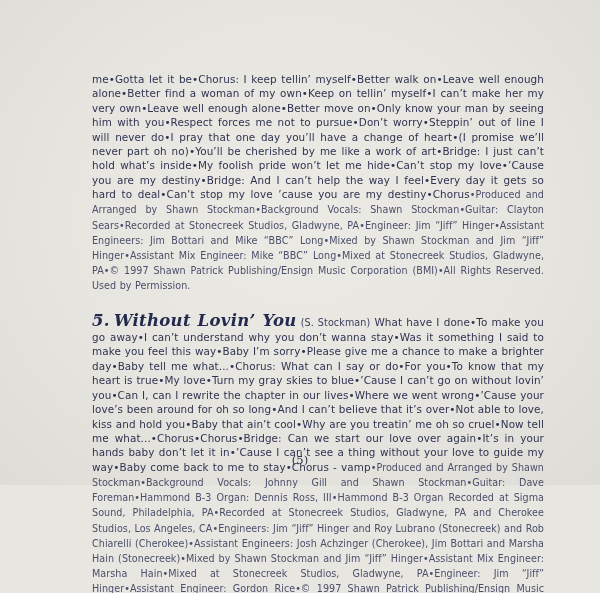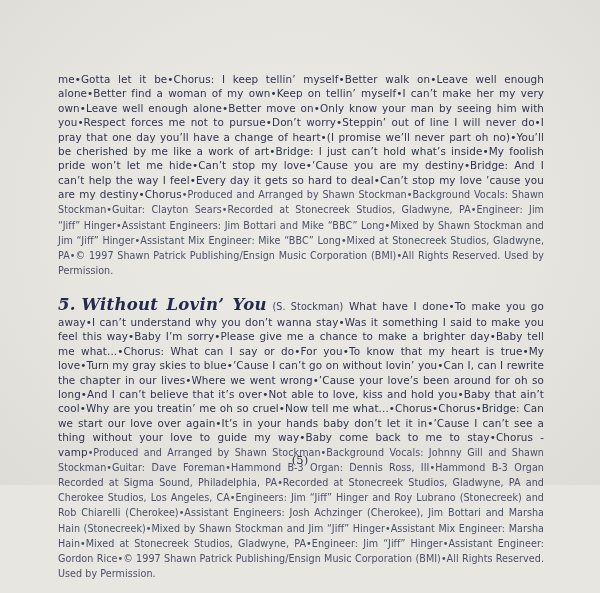--- a/index.html
+++ b/index.html
@@ -12,21 +12,21 @@
     background: #e8e6e1;
     font-family: "DejaVu Sans", sans-serif;
     overflow: hidden;
   }
   .page {
     position: relative;
     width: 600px;
     height: 485px;
     background: radial-gradient(ellipse at 50% 45%, #eceae5 0%, #e7e5e0 55%, #dedcd6 100%);
     box-sizing: border-box;
-    padding: 72px 56px 0 58px;
+    padding: 72px 56px 0 92px;
   }
   .lyrics-block {
     font-size: 10.4px;
     line-height: 14.4px;
     color: #2f3350;
     text-align: justify;
     letter-spacing: 0.1px;
     word-spacing: 0.4px;
   }
   .credits {

